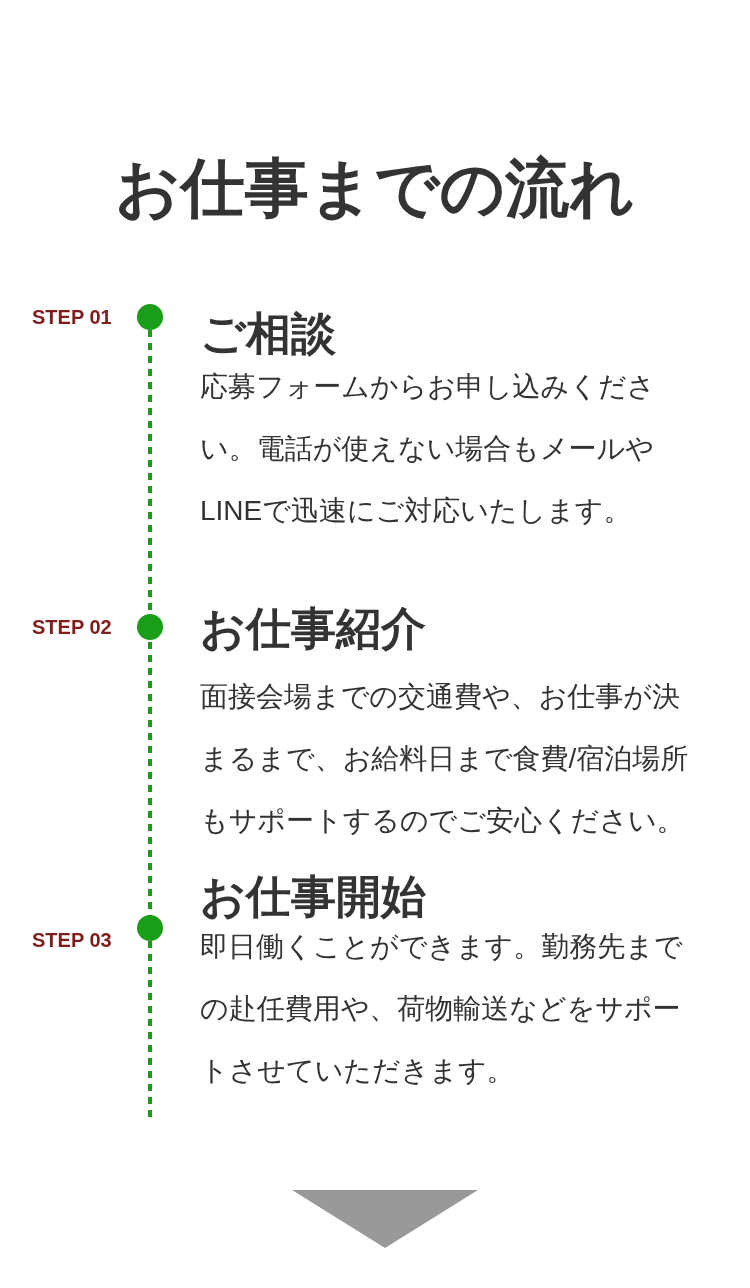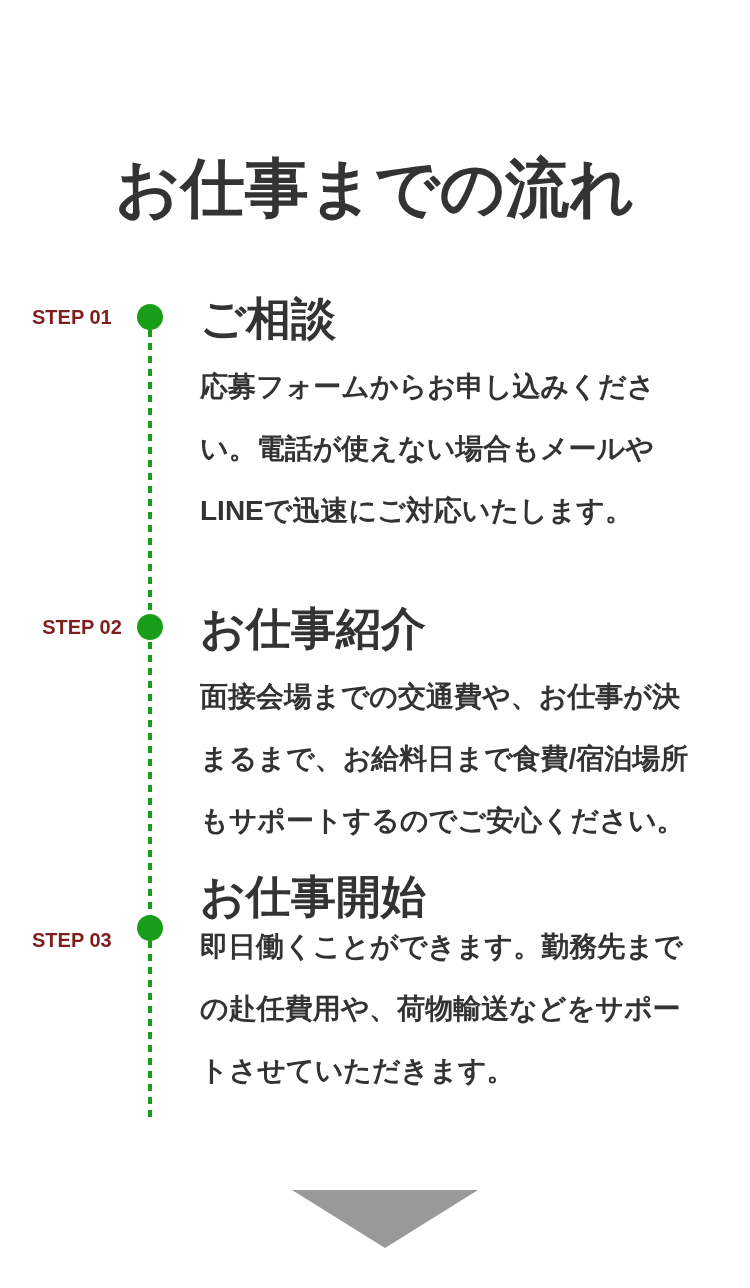--- a/index.html
+++ b/index.html
@@ -83,33 +83,33 @@
     font-weight: 800;
     color: #333333;
     line-height: 1;
     white-space: pre;
   }
   .step-body {
     position: absolute;
     left: 200px;
     width: 540px;
     font-size: 28px;
-    font-weight: 700;
+    font-weight: 400;
     color: #333333;
     line-height: 62px;
     white-space: pre;
   }
 
   
   .s1 .step-label { top: 302px; }
   .s1 .step-dot   { top: 304px; }
-  .s1 .step-title { top: 296px; text-align: center; }
+  .s1 .step-title { top: 311px; text-align: center; }
   .s1 .step-body  { top: 356px; }
   
-  .s2 .step-label { top: 612px; text-align: center; }
+  .s2 .step-label { top: 612px; }
   .s2 .step-dot   { top: 614px; }
   .s2 .step-title { top: 606px; }
   .s2 .step-body  { top: 666px; }
   
   .s3 .step-label { top: 913px; margin-top: 12px; }
   .s3 .step-dot   { top: 915px; }
   .s3 .step-title { top: 874px; }
   .s3 .step-body  { top: 916px; }
 
   

